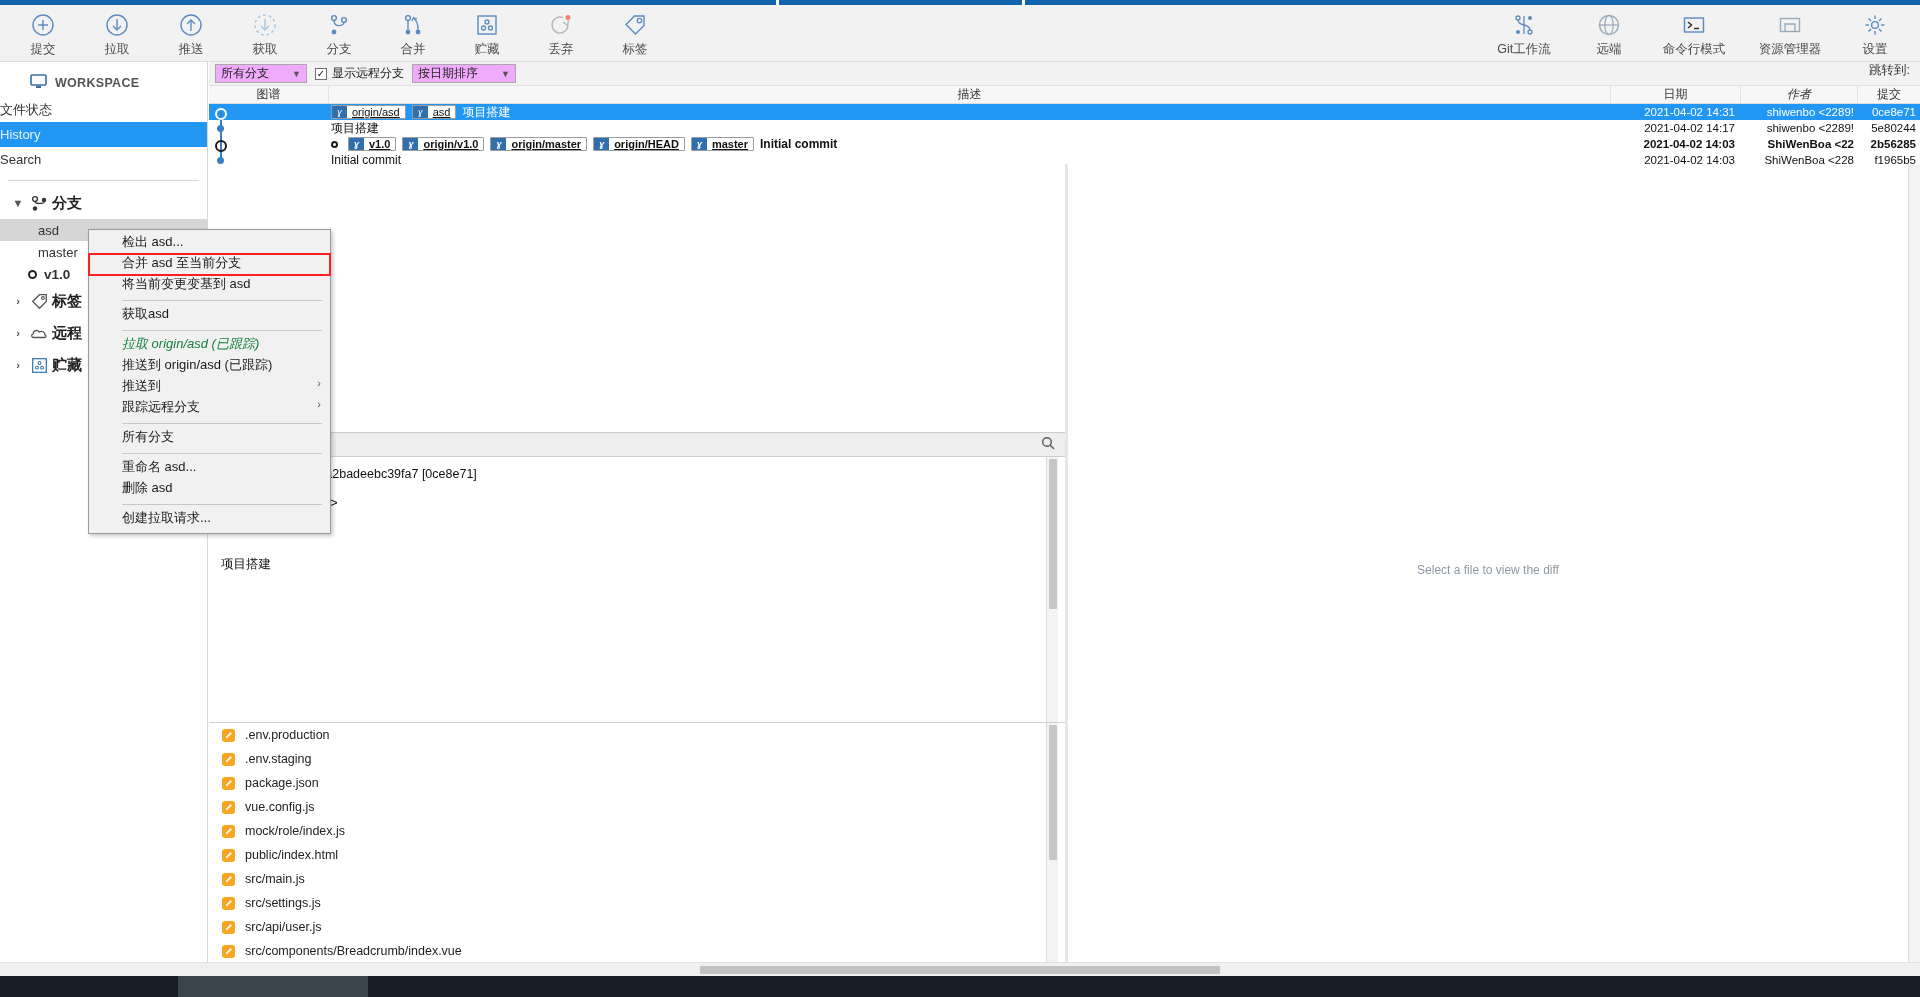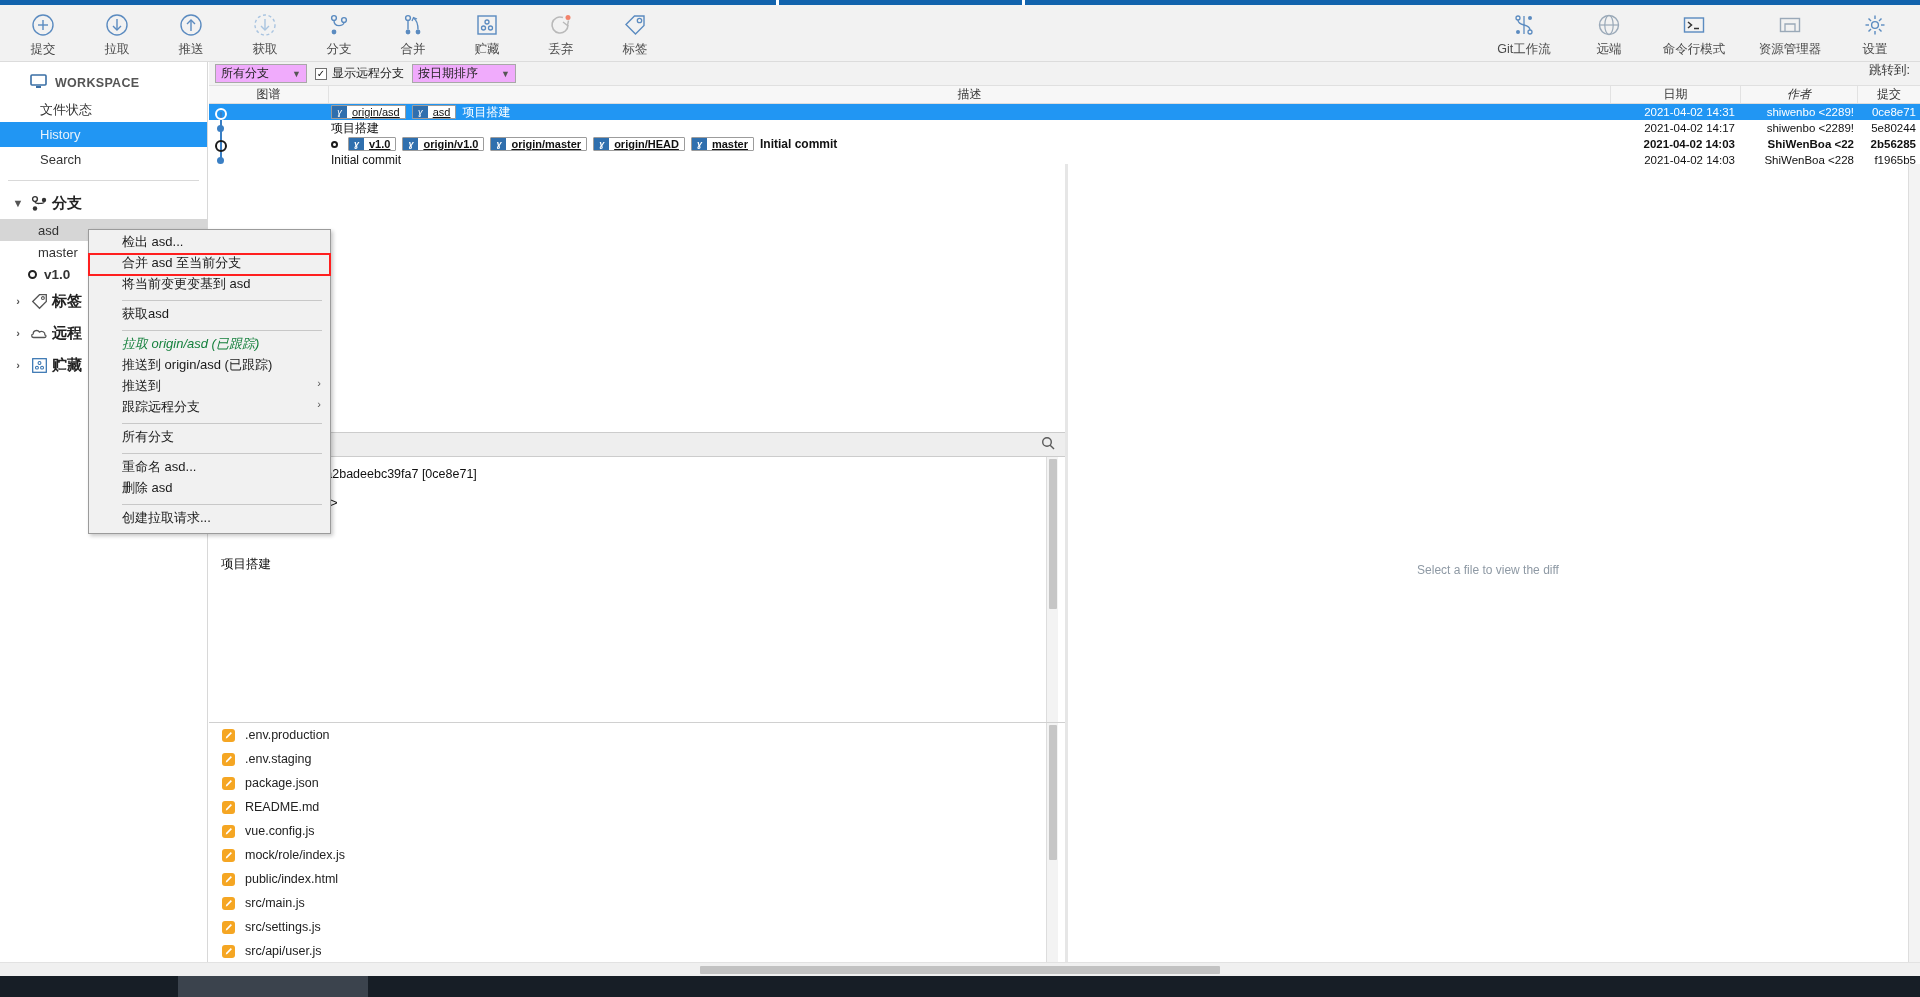--- a/index.html
+++ b/index.html
@@ -37,21 +37,21 @@
   
   .sidebar {
     position:absolute; left:0; top:62px; width:208px; height:914px;
     background:#ffffff; border-right:1px solid #d8d8d8;
   }
   .ws-head {
     display:flex; align-items:center; height:28px; padding-left:30px; margin-top:7px;text-align:center;
   }
   .ws-head .lbl { font-size:12.5px; font-weight:bold; color:#555; letter-spacing:.3px; margin-left:8px; }
   .side-row {
-    height:25px; display:flex; align-items:center; padding-left:40px;
+    height:25px; display:flex; align-items:center; 
     font-size:13px; color:#333; cursor:default;
   }
   .side-row.sel { background:#2196f3; color:#e8f2fb; }
   .side-sep { height:1px; background:#d9d9d9; margin:8px 8px 6px 8px; }
   .grp {
     height:32px; display:flex; align-items:center; padding-left:10px;
     font-size:15px; font-weight:bold; color:#222; cursor:default;
   }
   .grp .arrow { width:16px; font-size:11px; color:#555; display:flex; align-items:center; justify-content:center; }
   .grp .gico { width:26px; display:flex; align-items:center; justify-content:center; }
@@ -628,28 +628,20 @@
             </svg>
           </span>
           <span>package.json</span>
         </div>
         <div class="frow">
           <span class="fico">
             <svg width="9" height="9" viewBox="0 0 10 10">
               <path d="M7.5 1.2 L8.8 2.5 L3.6 7.7 L2 8.2 L2.4 6.5 Z" fill="#fff"></path>
             </svg>
           </span>
-          <span>README.md</span>
-        </div>
-        <div class="frow">
-          <span class="fico">
-            <svg width="9" height="9" viewBox="0 0 10 10">
-              <path d="M7.5 1.2 L8.8 2.5 L3.6 7.7 L2 8.2 L2.4 6.5 Z" fill="#fff"></path>
-            </svg>
-          </span>
           <span>vue.config.js</span>
         </div>
         <div class="frow">
           <span class="fico">
             <svg width="9" height="9" viewBox="0 0 10 10">
               <path d="M7.5 1.2 L8.8 2.5 L3.6 7.7 L2 8.2 L2.4 6.5 Z" fill="#fff"></path>
             </svg>
           </span>
           <span>mock/role/index.js</span>
         </div>

